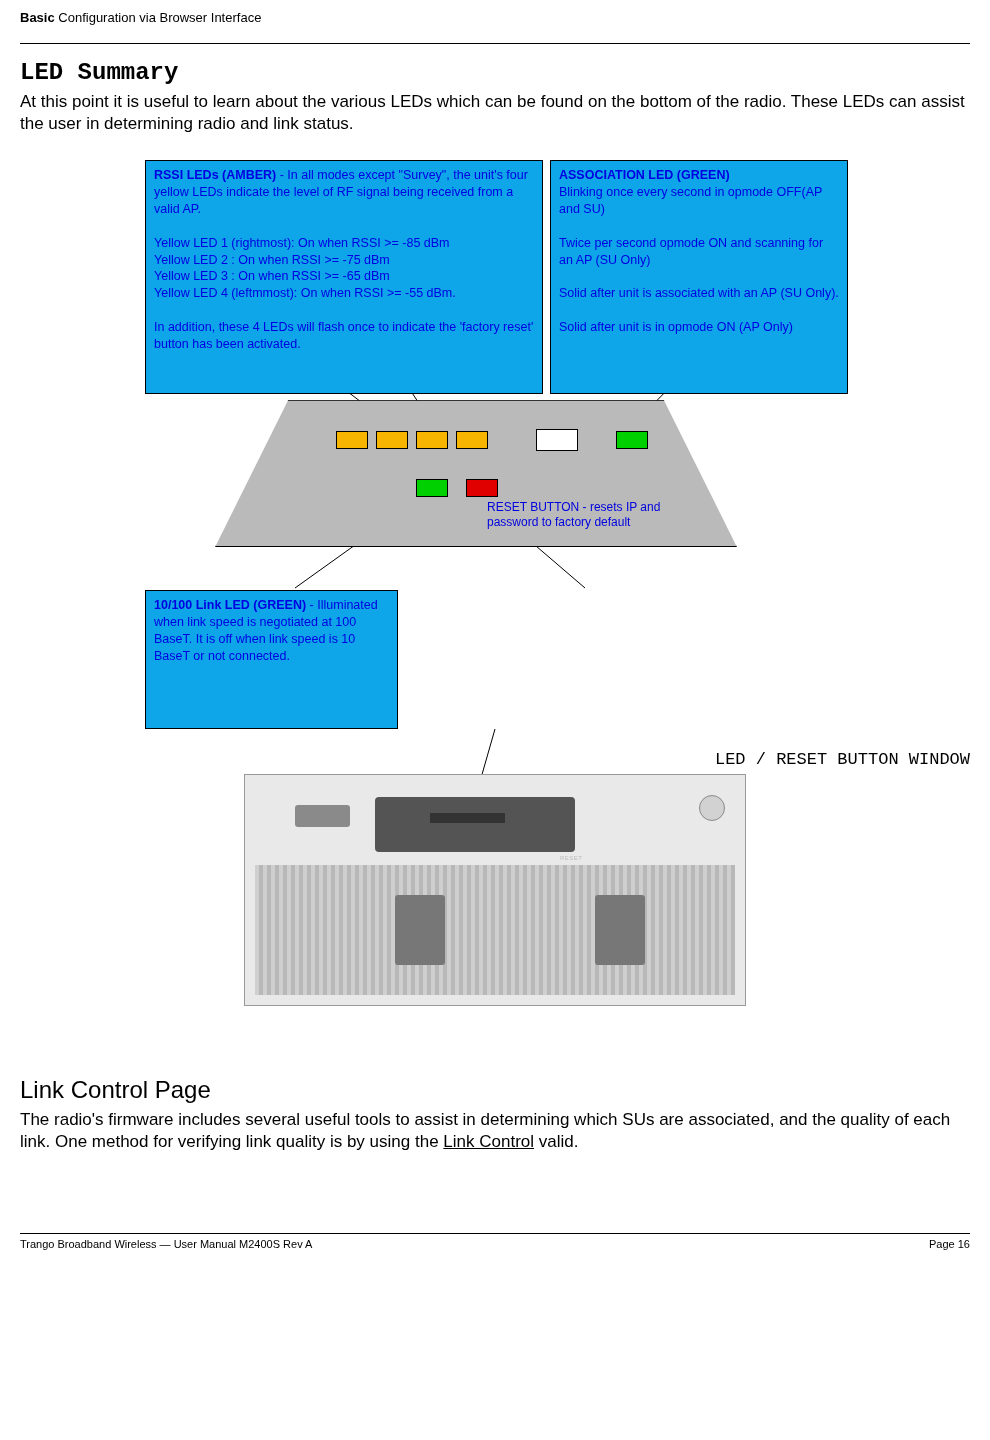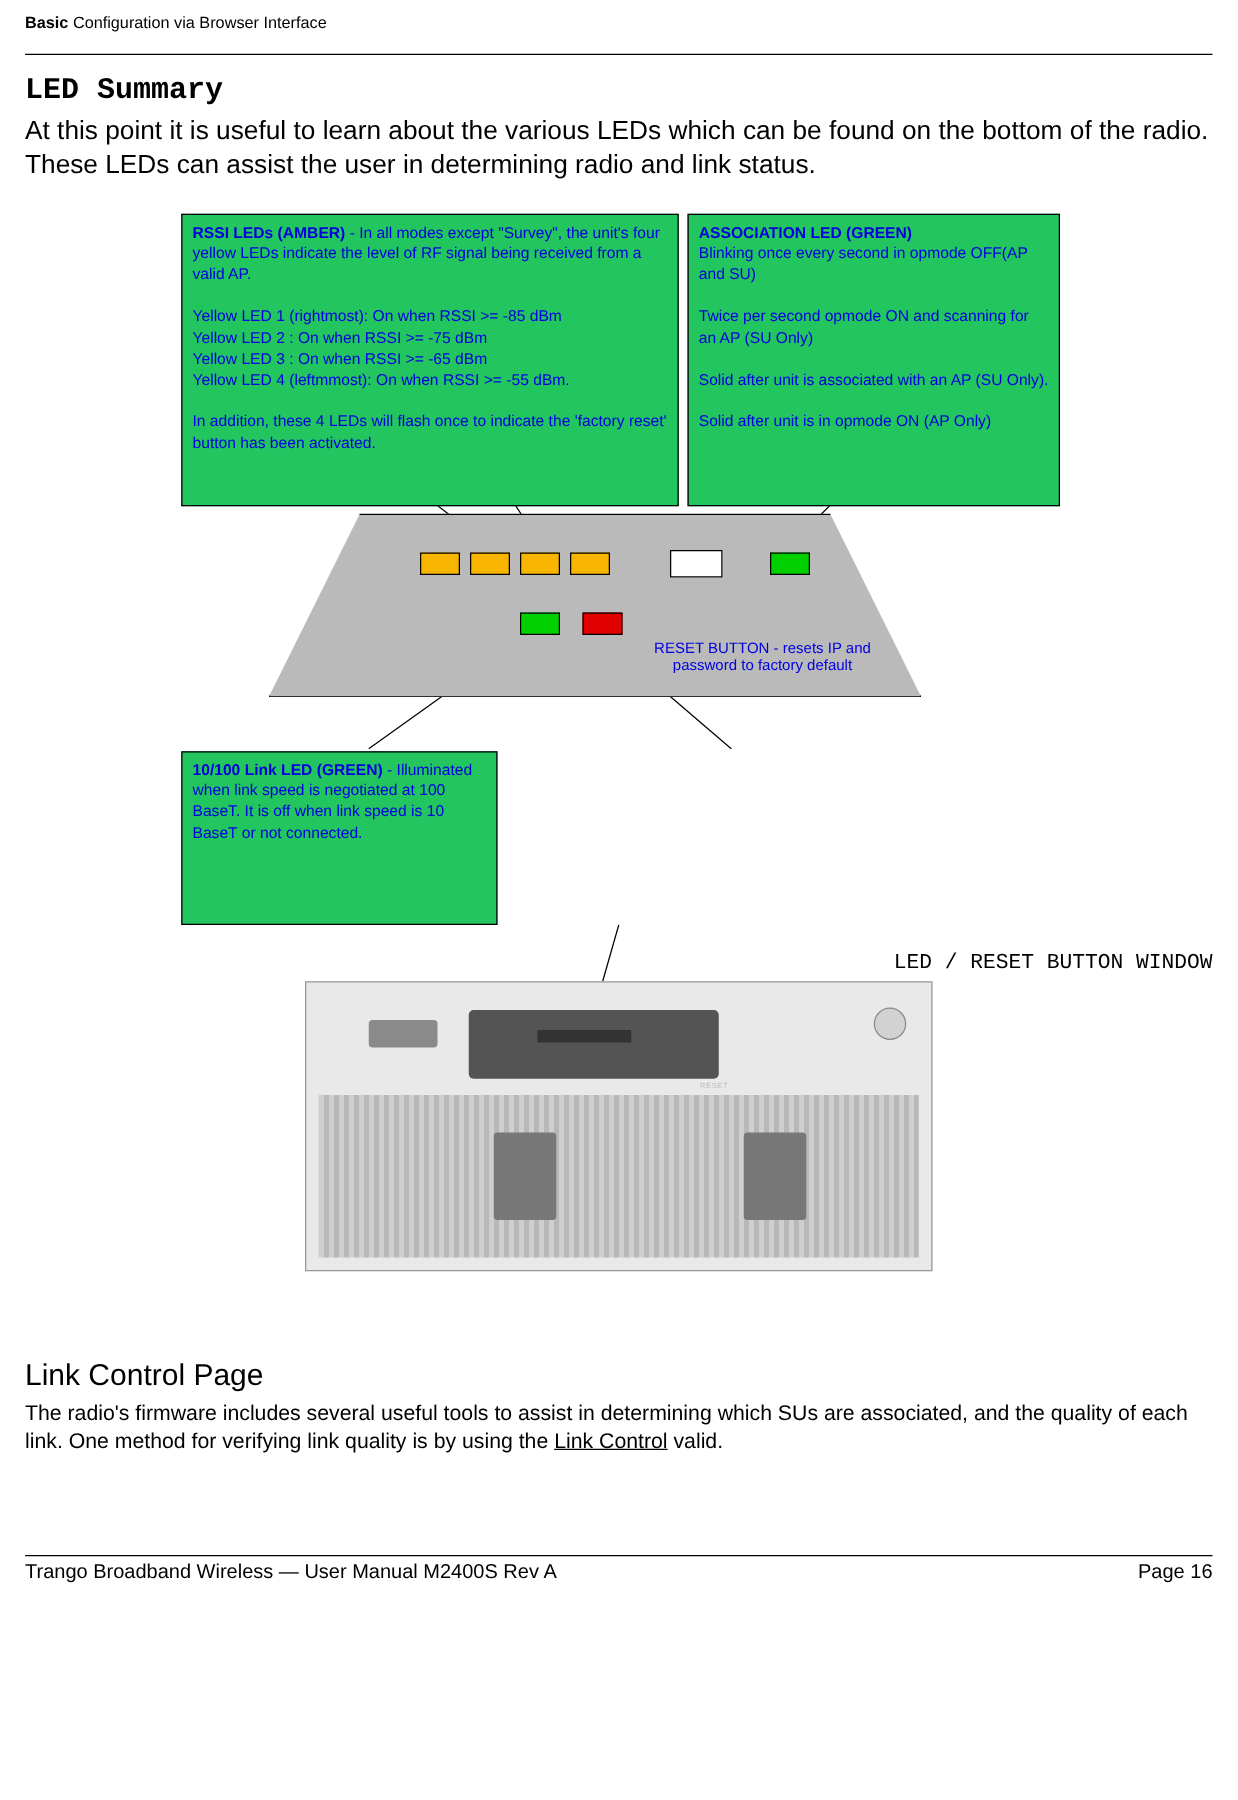--- a/index.html
+++ b/index.html
@@ -16,34 +16,34 @@
       font-size: 13px;
     }
     .header-section b { font-weight: bold; }
     h1 {
       font-size: 24px;
       font-weight: bold;
       margin: 10px 0 5px 0;
       font-family: Liberation Mono, monospace;
     }
     .intro-text {
-      font-size: 21px;
+      font-size: 17px;
       line-height: 1.3;
       margin-bottom: 25px;
     }
     .diagram-area {
       position: relative;
       width: 720px;
       height: 570px;
       margin: 0 auto 20px auto;
     }
     .callout-box {
       position: absolute;
       border: 1px solid #000;
-      background: #22c55e;
+      background: #0ea5e9;
       padding: 6px 8px;
       font-size: 12.5px;
       line-height: 1.35;
     }
     
     #rssi-box { left: 10px; top: 0; width: 380px; height: 220px; }
     #assoc-box { left: 415px; top: 0; width: 280px; height: 220px; }
     #link-box { left: 10px; top: 430px; width: 235px; height: 125px; }
     #act-box { left: 330px; top: 430px; width: 340px; height: 22px; padding: 4px 8px; }
 
@@ -71,24 +71,24 @@
     #led3 { left: 200px; top: 30px; }
     #led4 { left: 240px; top: 30px; }
     #resetbtn { left: 320px; top: 28px; width: 40px; height: 20px; background:#fff; }
     #assocled { left: 400px; top: 30px; }
     
     #linkled { left: 200px; top: 78px; }
     #actled { left: 250px; top: 78px; }
 
     .reset-label {
       position: absolute;
-      left: 370px; top: 340px;
+      left: 352px; top: 340px;
       width: 210px;
       font-size: 12px;
-      text-align: center;
+      text-align: left;
       line-height: 1.2;
     }
 
     
     svg.arrows {
       position: absolute;
       left: 0; top: 0;
       width: 720px; height: 570px;
       pointer-events: none;
     }
@@ -143,21 +143,21 @@
       line-height: 1.3;
     }
     .underline { text-decoration: underline; margin-top: 48px; }
 
     .footer {
       display: flex;
       justify-content: space-between;
       border-top: 1px solid #000;
       margin-top: 80px;
       padding-top: 4px;
-      font-size: 16px;
+      font-size: 11px;
     }
     .blue-text { color: #0000e0; }
   </style>
 </head>
 <body>
 
 <div class="header-section">
   <b>Basic</b><span> Configuration via Browser Interface</span>
 </div>
 

